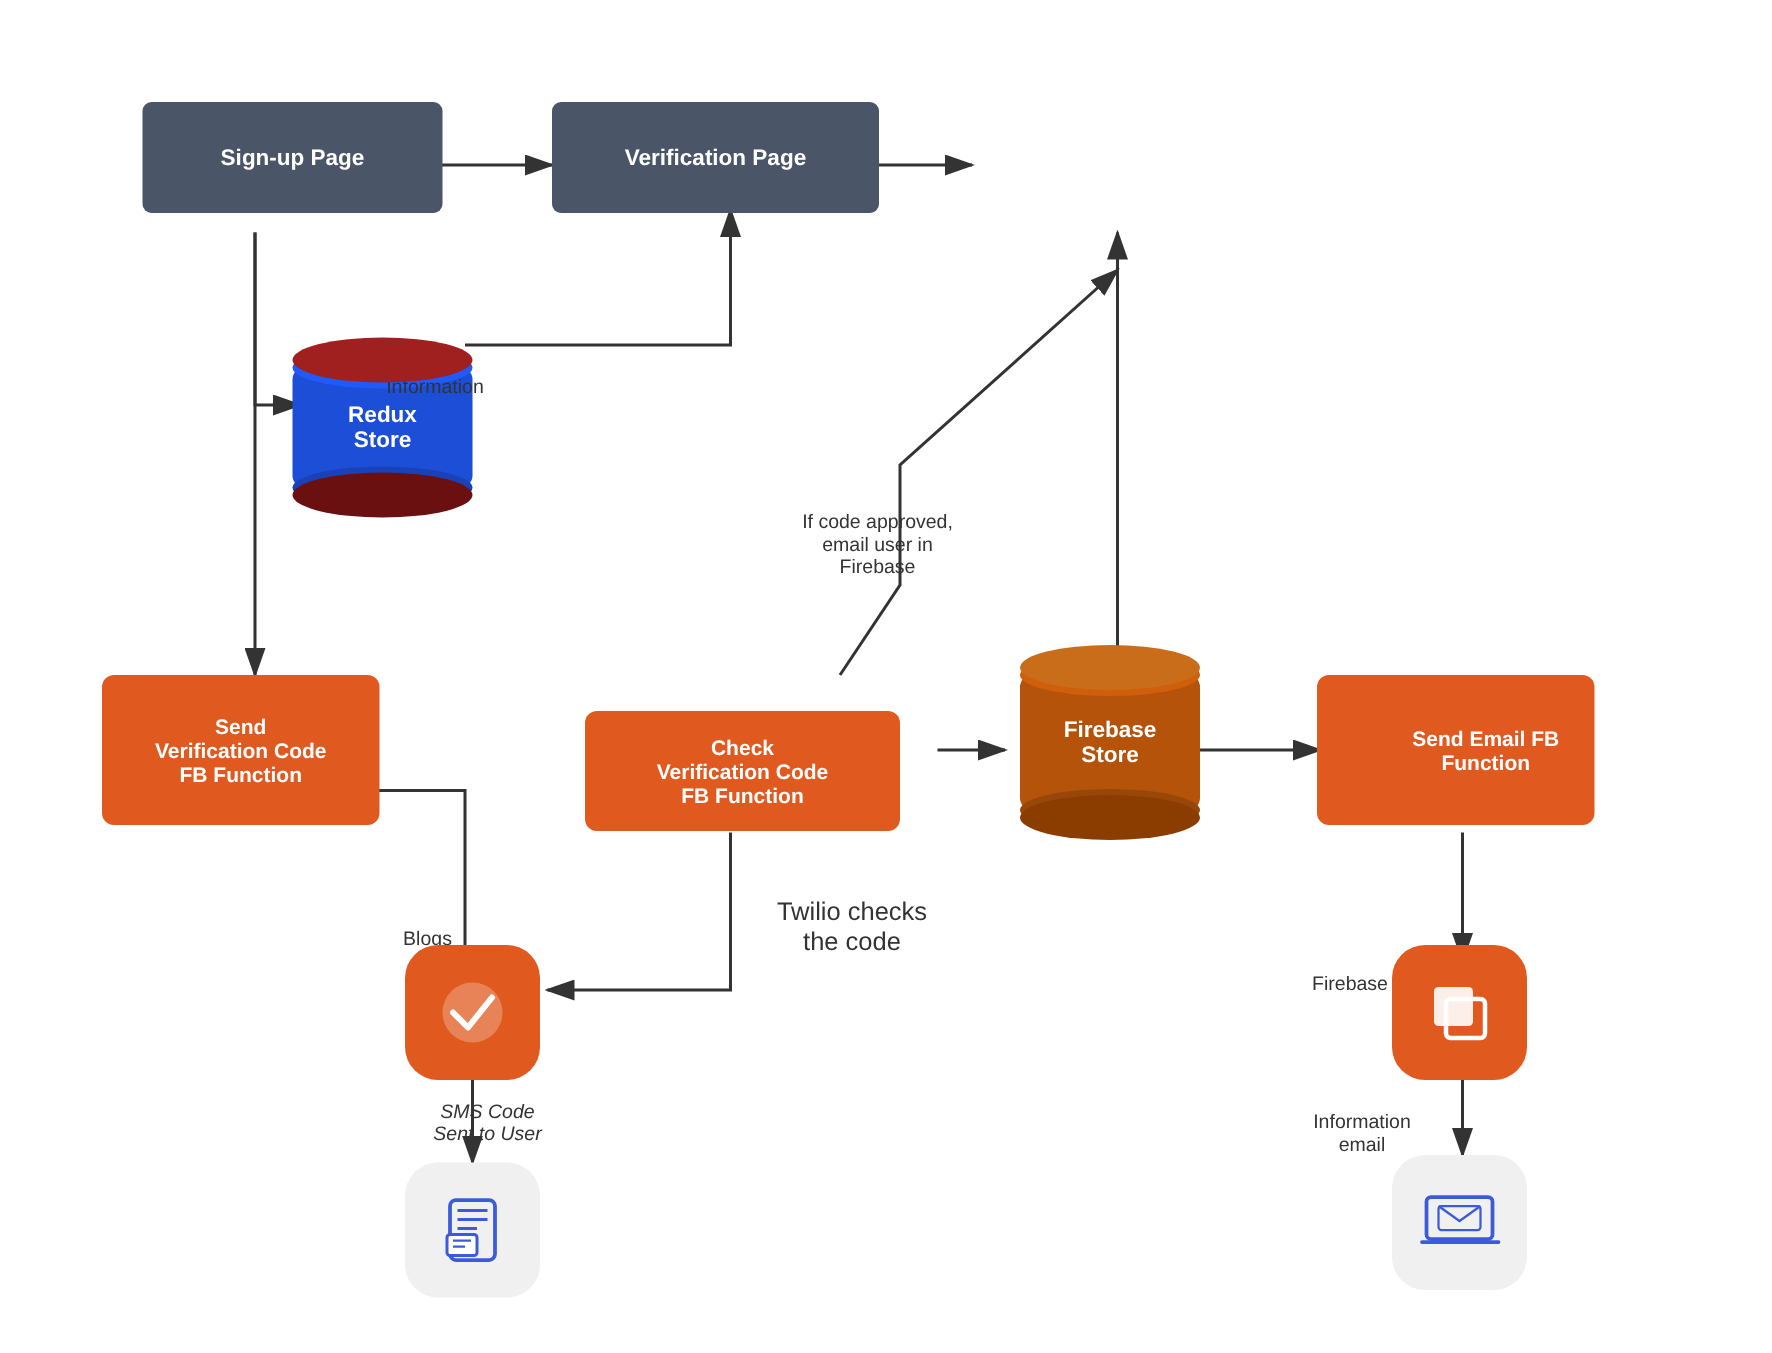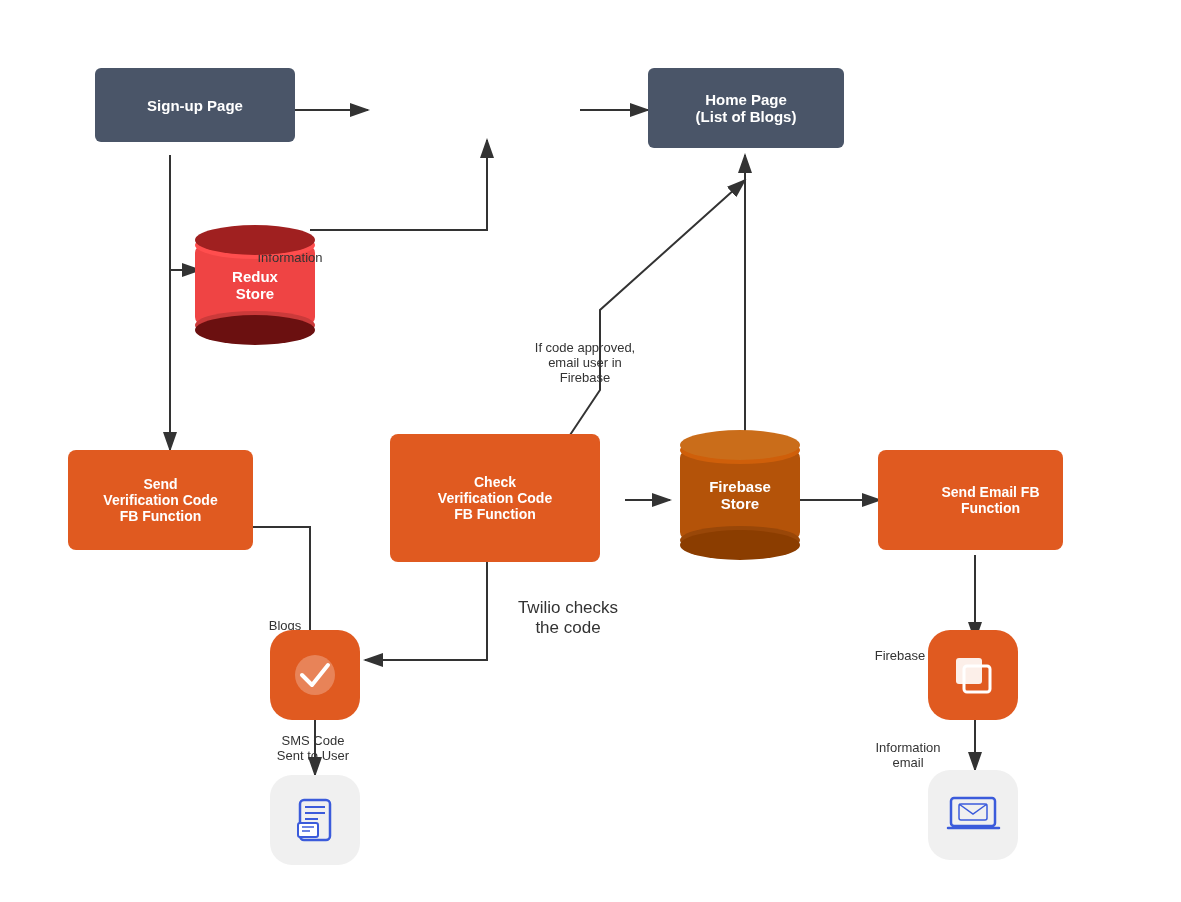--- a/index.html
+++ b/index.html
@@ -159,49 +159,48 @@
 
     <line x1="975" y1="715" x2="975" y2="770" stroke="#333" stroke-width="2" marker-end="url(#arrowhead)"></line>
 
     <line x1="315" y1="715" x2="315" y2="775" stroke="#333" stroke-width="2" marker-end="url(#arrowhead)"></line>
   </svg>
 
   <div class="page-box" style="left:68px; top:68px; width:200px; height:74px;margin-left:27px;">
     <span>Sign-up Page</span>
   </div>
 
-
-  <div class="page-box" style="left:648px; top:68px; width:196px; height:80px;">
-    <span style="white-space:pre-line;">Home Page
-(List of Blogs)</span>
-  </div>
+  <div class="page-box" style="left:368px; top:68px; width:218px; height:74px;">
+    <span>Verification Page</span>
+  </div>
+
 
   <div class="cylinder" style="left:195px; top:225px; width:120px; height:120px;">
-    <div class="cylinder-body" style="background:#ef4444; width:120px; height:80px;">
+    <div class="cylinder-body" style="background:#1d4ed8; width:120px; height:80px;">
       <span style="position:relative;z-index:1;white-space:pre-line;">Redux
 Store</span>
     </div>
 
     <div style="position:absolute;top:0;left:0;width:120px;height:30px;background:#a02020;border-radius:50%;z-index:2;"></div>
 
     <div style="position:absolute;bottom:0;left:0;width:120px;height:30px;background:#6b1010;border-radius:50%;z-index:2;"></div>
   </div>
 
   <div class="label" style="left:240px; top:195px; width:100px; font-size:13px;margin-top:40px;">
     <span style="white-space:pre-line;">User
 Information</span>
   </div>
 
   <div class="func-box" style="left:68px; top:450px; width:185px; height:100px;">
     <span style="white-space:pre-line;">Send
 Verification Code
 FB Function</span>
   </div>
 
-  <div class="func-box" style="left:390px; top:434px; width:210px; height:128px;align-items:center;">
+  <div class="func-box" style="left:390px; top:474px; width:210px; height:80px;align-items:center;">
     <span style="white-space:pre-line;">Check
 Verification Code
 FB Function</span>
   </div>
 
   <div class="label" style="left:515px; top:340px; width:140px; font-size:13px;">
     <span style="white-space:pre-line;">If code approved,
 email user in
 Firebase</span>
   </div>
@@ -230,21 +229,21 @@
   </div>
 
   <div class="icon-circle" style="left:270px; top:630px; width:90px; height:90px; background:#e05a20; border-radius:22px;">
 
     <svg width="50" height="50" viewBox="0 0 50 50">
       <circle cx="25" cy="25" r="20" fill="white" opacity="0.25"></circle>
       <polyline points="12,25 22,35 38,15" stroke="white" stroke-width="4" fill="none" stroke-linecap="round" stroke-linejoin="round"></polyline>
     </svg>
   </div>
 
-  <div class="label" style="left:248px; top:733px; width:130px; font-size:13px;">
+  <div class="label" style="left:260px; top:733px; width:130px; font-size:13px;font-style:italic;">
     <span style="white-space:pre-line;">SMS Code
 Sent to User</span>
   </div>
 
   <div class="icon-circle-light" style="left:270px; top:775px; width:90px; height:90px;">
     <svg width="50" height="50" viewBox="0 0 50 50">
       <rect x="10" y="5" width="30" height="40" rx="4" fill="none" stroke="#3b5bdb" stroke-width="2.5"></rect>
       <line x1="15" y1="12" x2="35" y2="12" stroke="#3b5bdb" stroke-width="2"></line>
       <line x1="15" y1="18" x2="35" y2="18" stroke="#3b5bdb" stroke-width="2"></line>
       <line x1="15" y1="24" x2="28" y2="24" stroke="#3b5bdb" stroke-width="2"></line>

